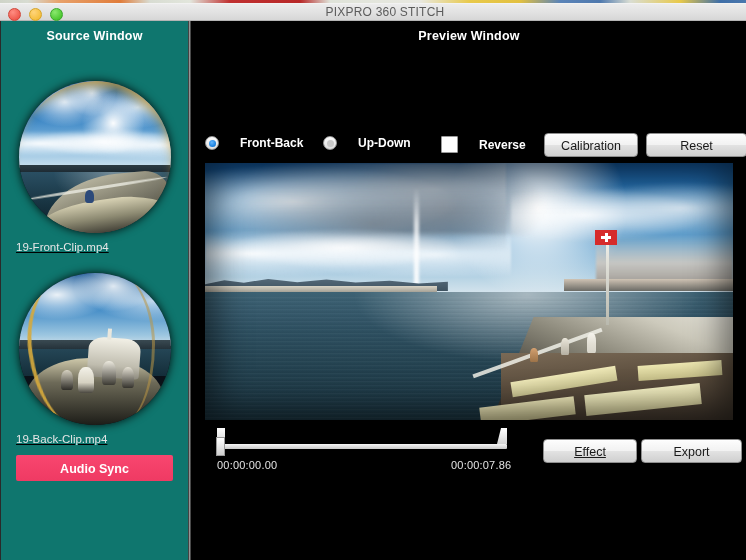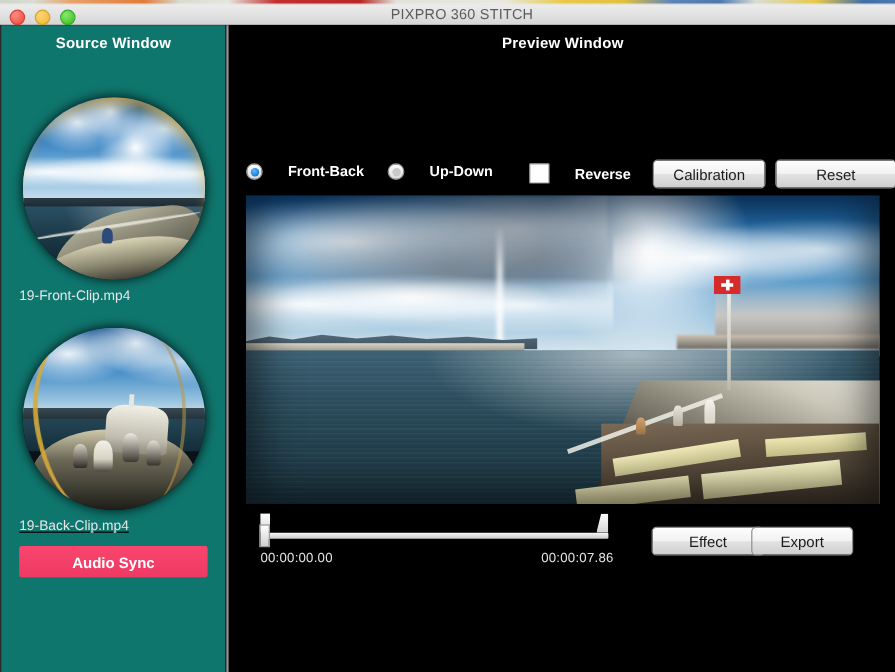--- a/index.html
+++ b/index.html
@@ -294,21 +294,21 @@
       <span class="light max"></span>
     </div>
     <div class="title">PIXPRO 360 STITCH</div>
   </div>
 
   <div class="content">
 
     <div class="source">
       <div class="panel-head">Source Window</div>
 
-      <div class="thumb-wrap" style="margin-top:38px;">
+      <div class="thumb-wrap" style="margin-top:38px;text-decoration:underline;">
         <div class="fisheye fe1">
           <div class="sky"></div>
           <div class="cloudband"></div>
           <div class="shore"></div>
           <div class="water"></div>
           <div class="boat"></div>
           <div class="deck"></div>
           <div class="rail"></div>
           <div class="person"></div>
           <div class="glint"></div>
@@ -392,19 +392,19 @@
       </div>
 
       <div class="timeline">
         <div class="tl-track"></div>
         <div class="tl-trim-left"></div>
         <div class="tl-trim-right"></div>
         <div class="tl-playhead"></div>
         <div class="tl-time start">00:00:00.00</div>
         <div class="tl-time end">00:00:07.86</div>
 
-        <button class="btn" style="left:338px;top:14px;width:94px;">Effect</button>
-        <button class="btn" style="left:421px;top:14px;width:85px;">Export</button>
+        <button class="btn" style="left:338px;top:14px;width:94px;text-decoration:underline;">Effect</button>
+        <button class="btn" style="left:436px;top:14px;width:101px;">Export</button>
       </div>
 
     </div>
   </div>
 </div>
 
 </body></html>

